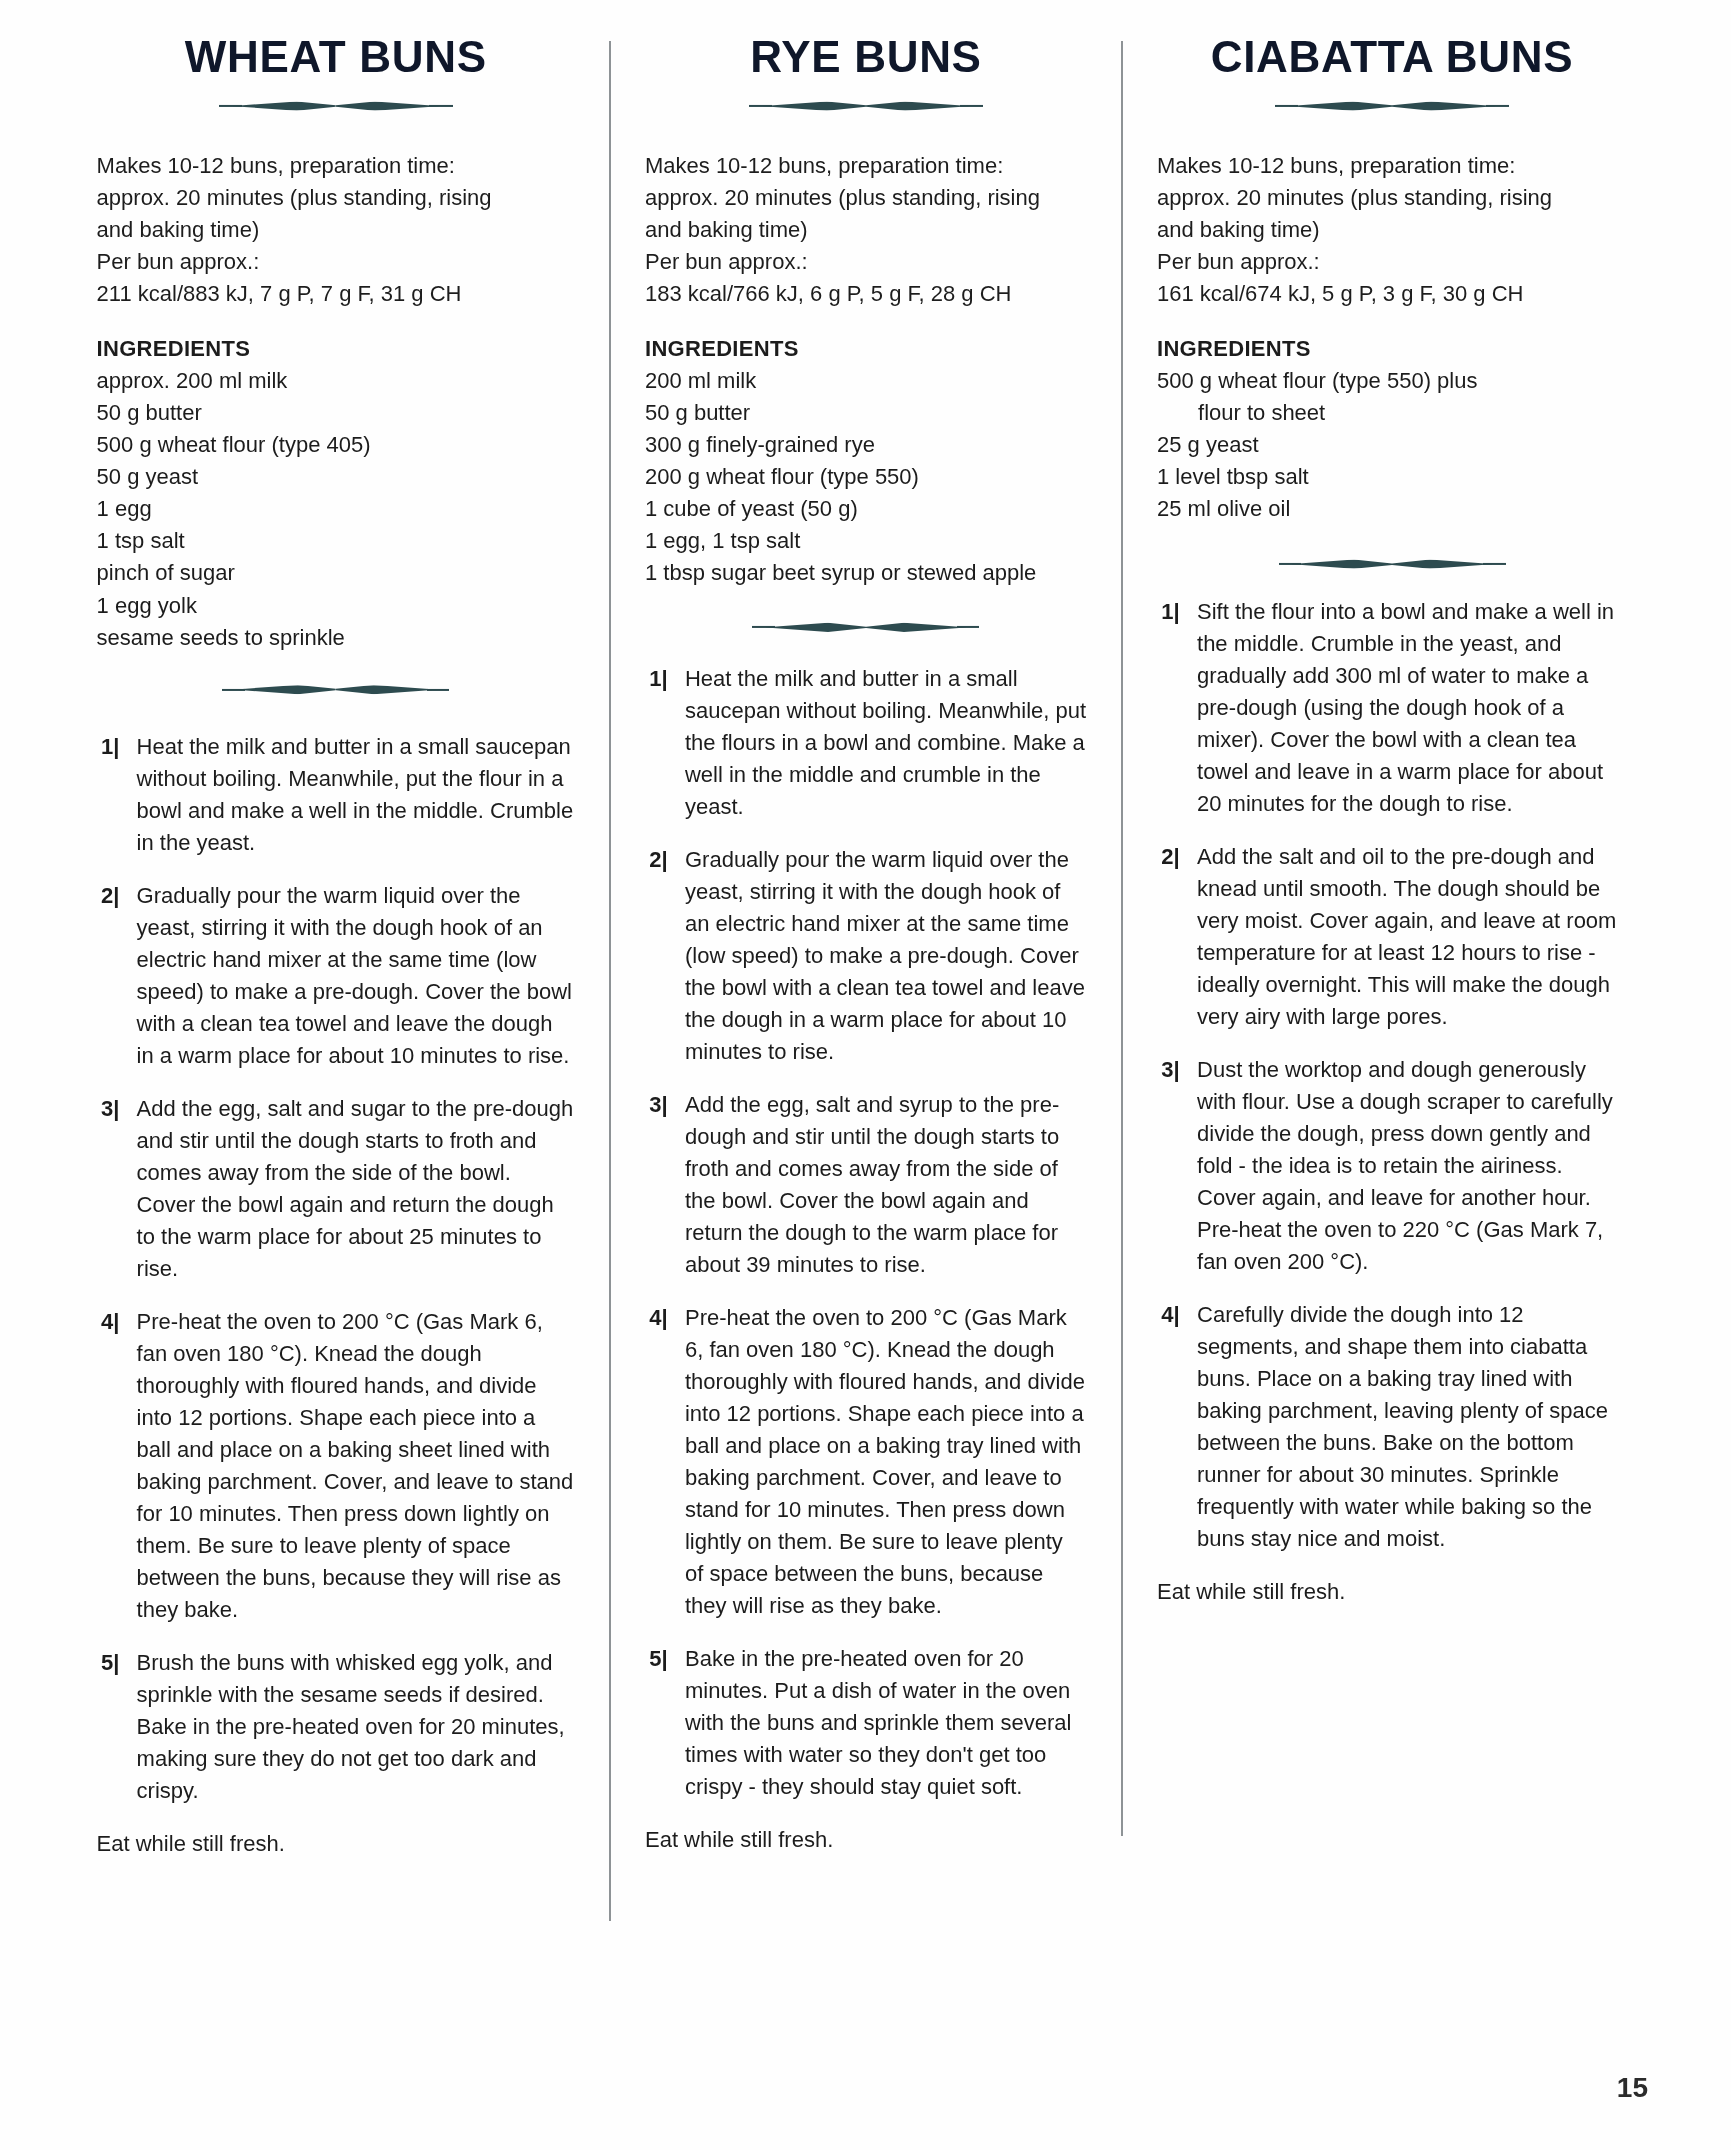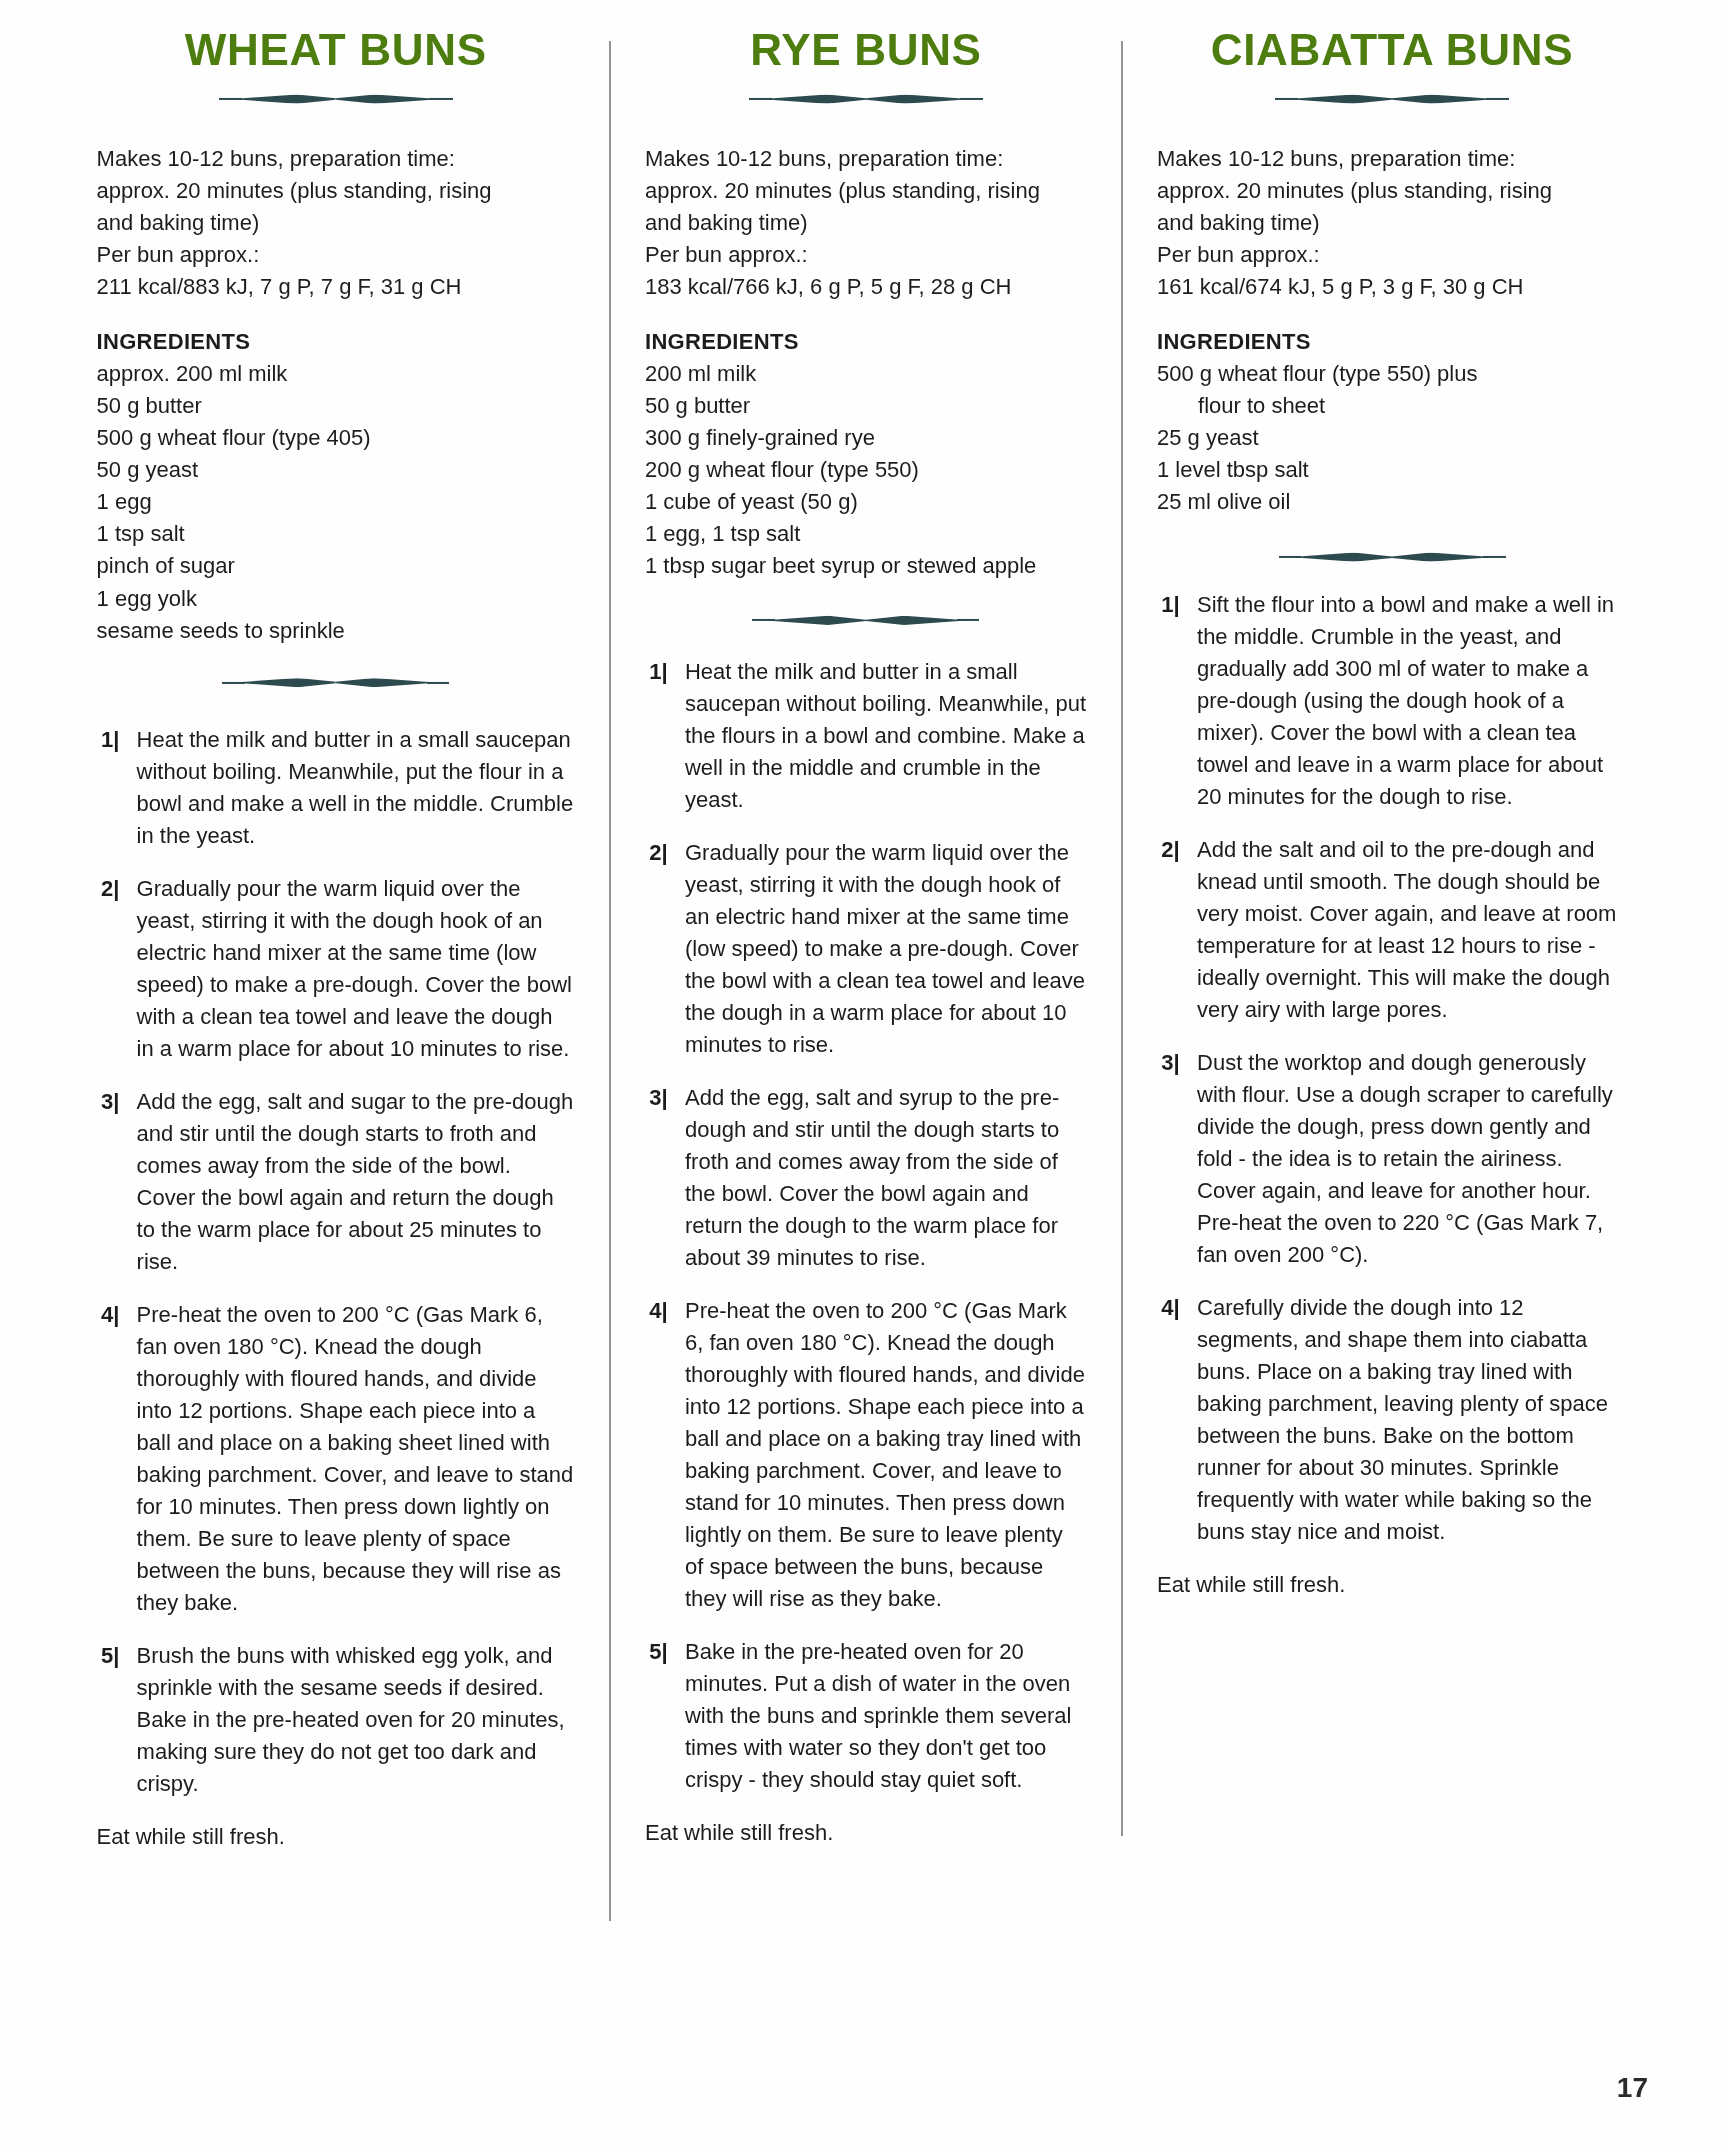--- a/index.html
+++ b/index.html
@@ -39,26 +39,26 @@
   .col-3 { width: 539px; }
   .col-divider {
     width: 0;
     border-left: 2.1px solid #8e9396;
     margin-top: 15.6px;
     margin-bottom: 21px;
   }
   .col-divider.short { margin-bottom: 106px; }
 
   h1.recipe-title {
-    margin: 1px;
+    margin: 8px;
     text-align: center;
     font-size: 44px;
     font-weight: bold;
     letter-spacing: 0.7px;
-    color: #4d7c0f;
+    color: #0f172a;
     line-height: 1.05;
     white-space: nowrap;
   }
   .ornament {
     margin: 18.5px auto 0 auto;
     width: 234px;
     height: 15.6px;
     position: relative;
   }
   .ornament.small { width: 227px; }
@@ -319,15 +319,15 @@
         <li>
           <span class="step-num">4|</span>
           <span class="step-text">Carefully divide the dough into 12 segments, and shape them into ciabatta buns. Place on a baking tray lined with baking parchment, leaving plenty of space between the buns. Bake on the bottom runner for about 30 minutes. Sprinkle frequently with water while baking so the buns stay nice and moist.</span>
         </li>
       </ol>
       <div class="closing">Eat while still fresh.</div>
     </div>
 
   </div>
 
-  <div class="page-number">17</div>
+  <div class="page-number">15</div>
 </div>
 
 
 </body></html>

